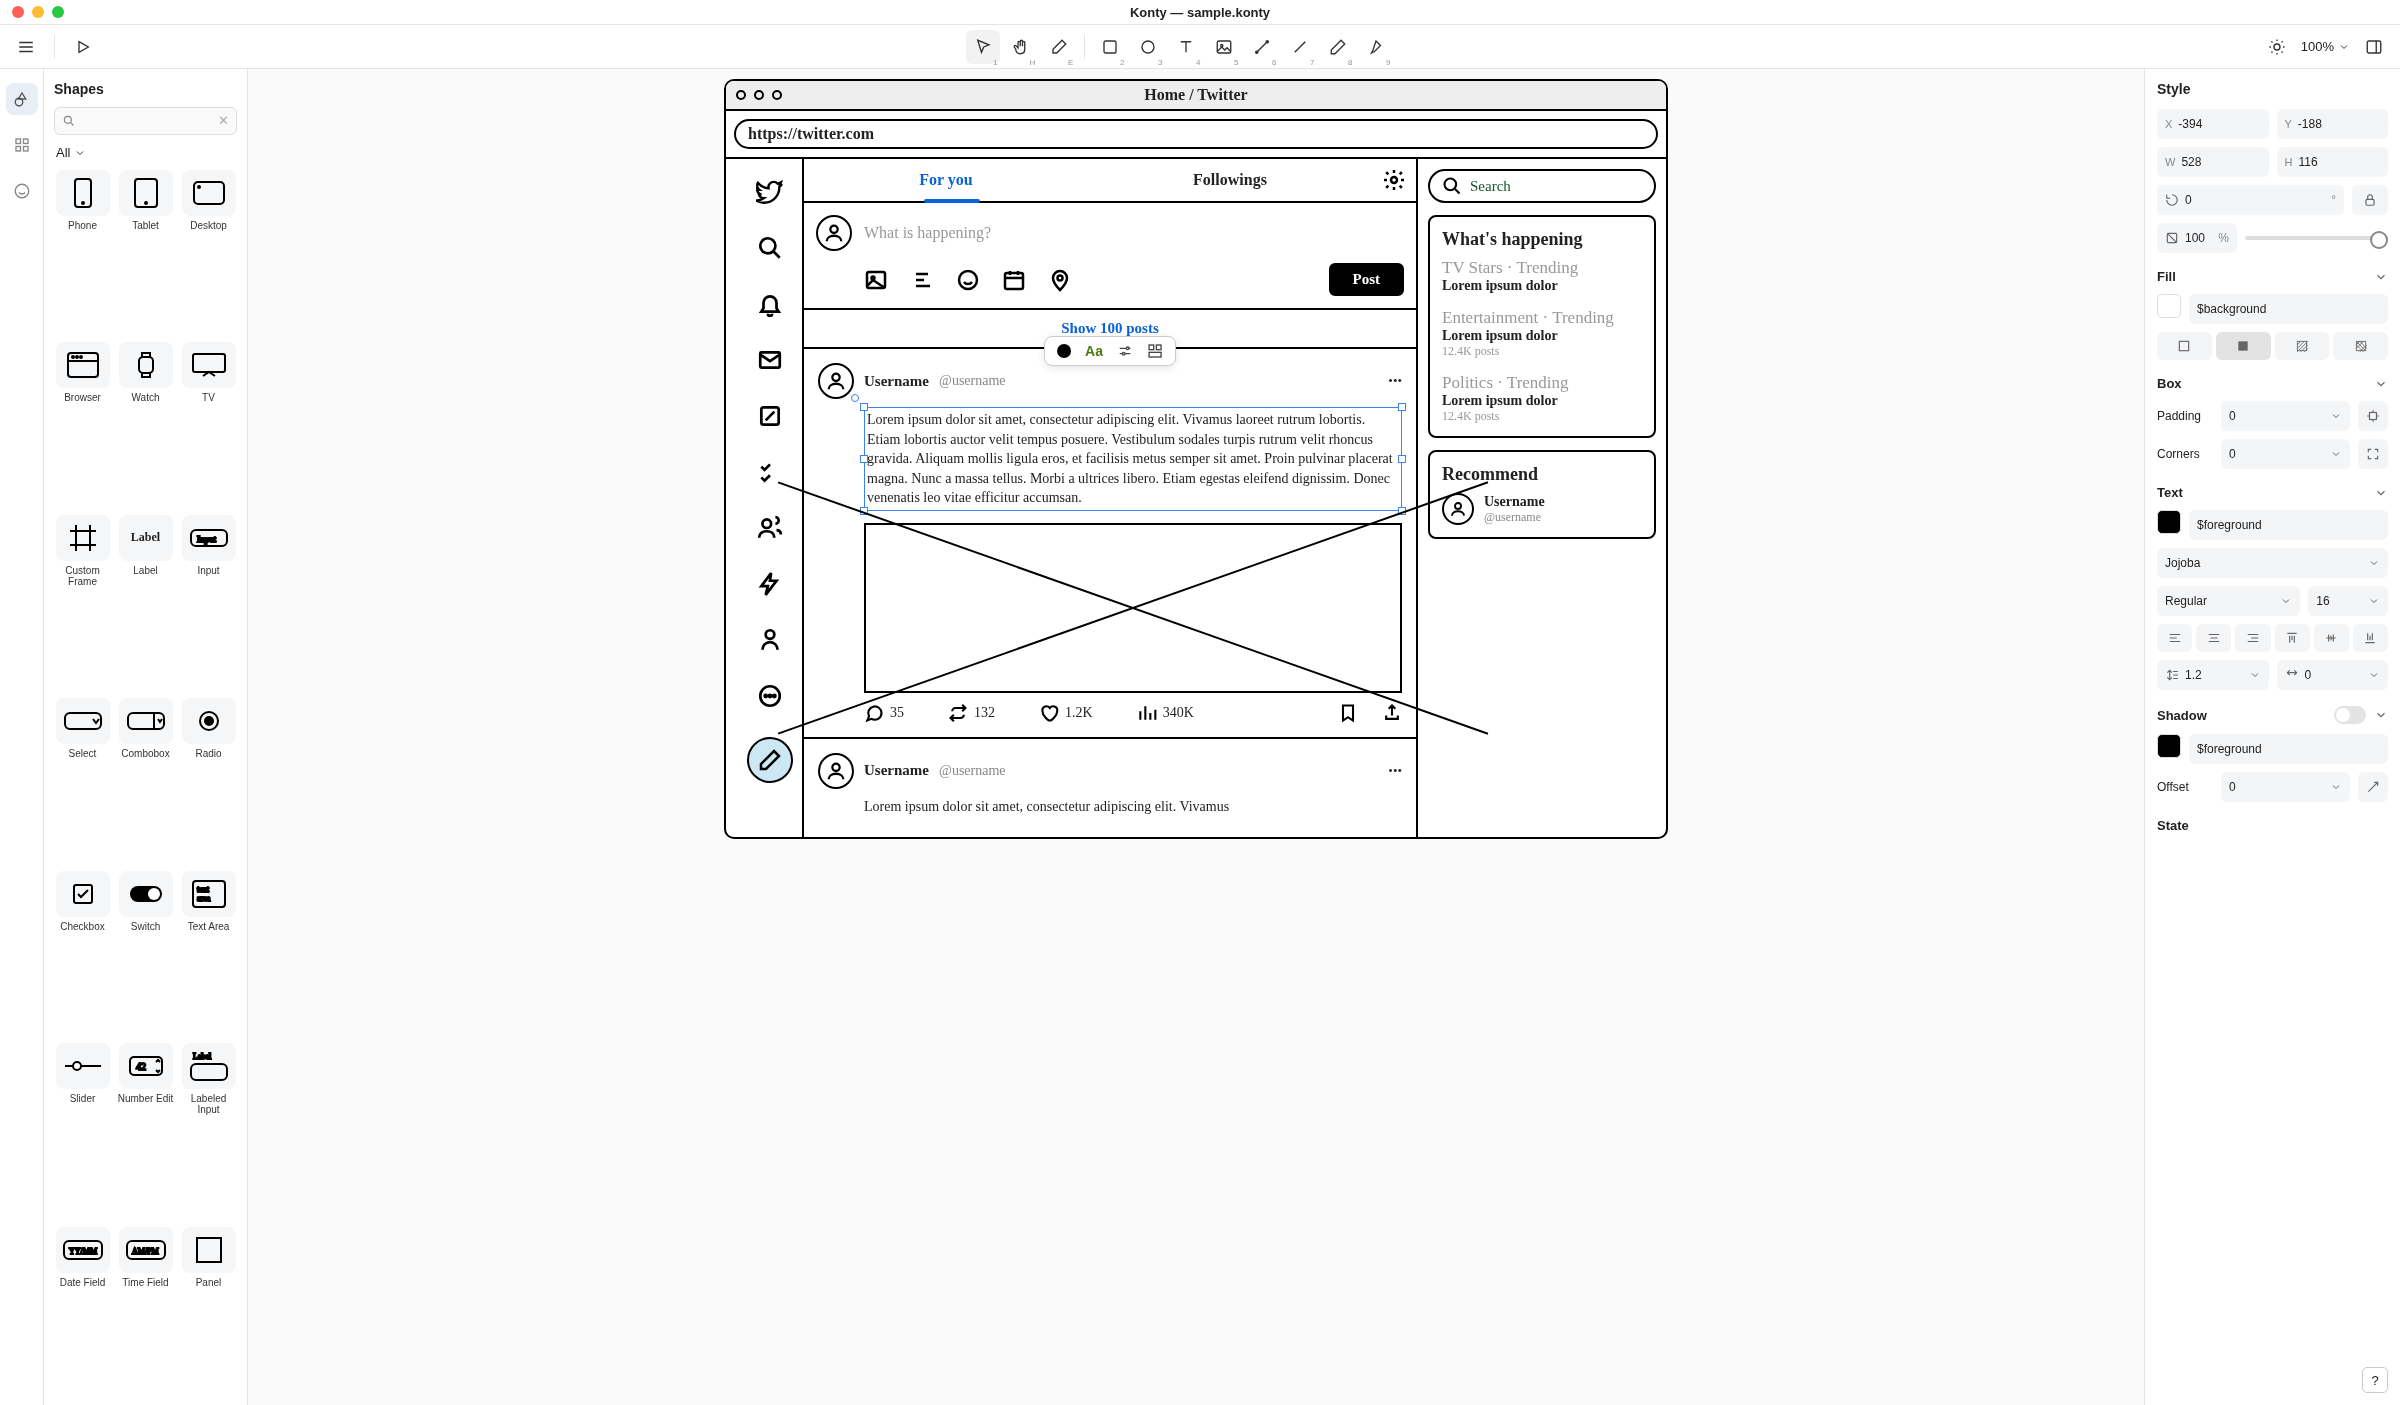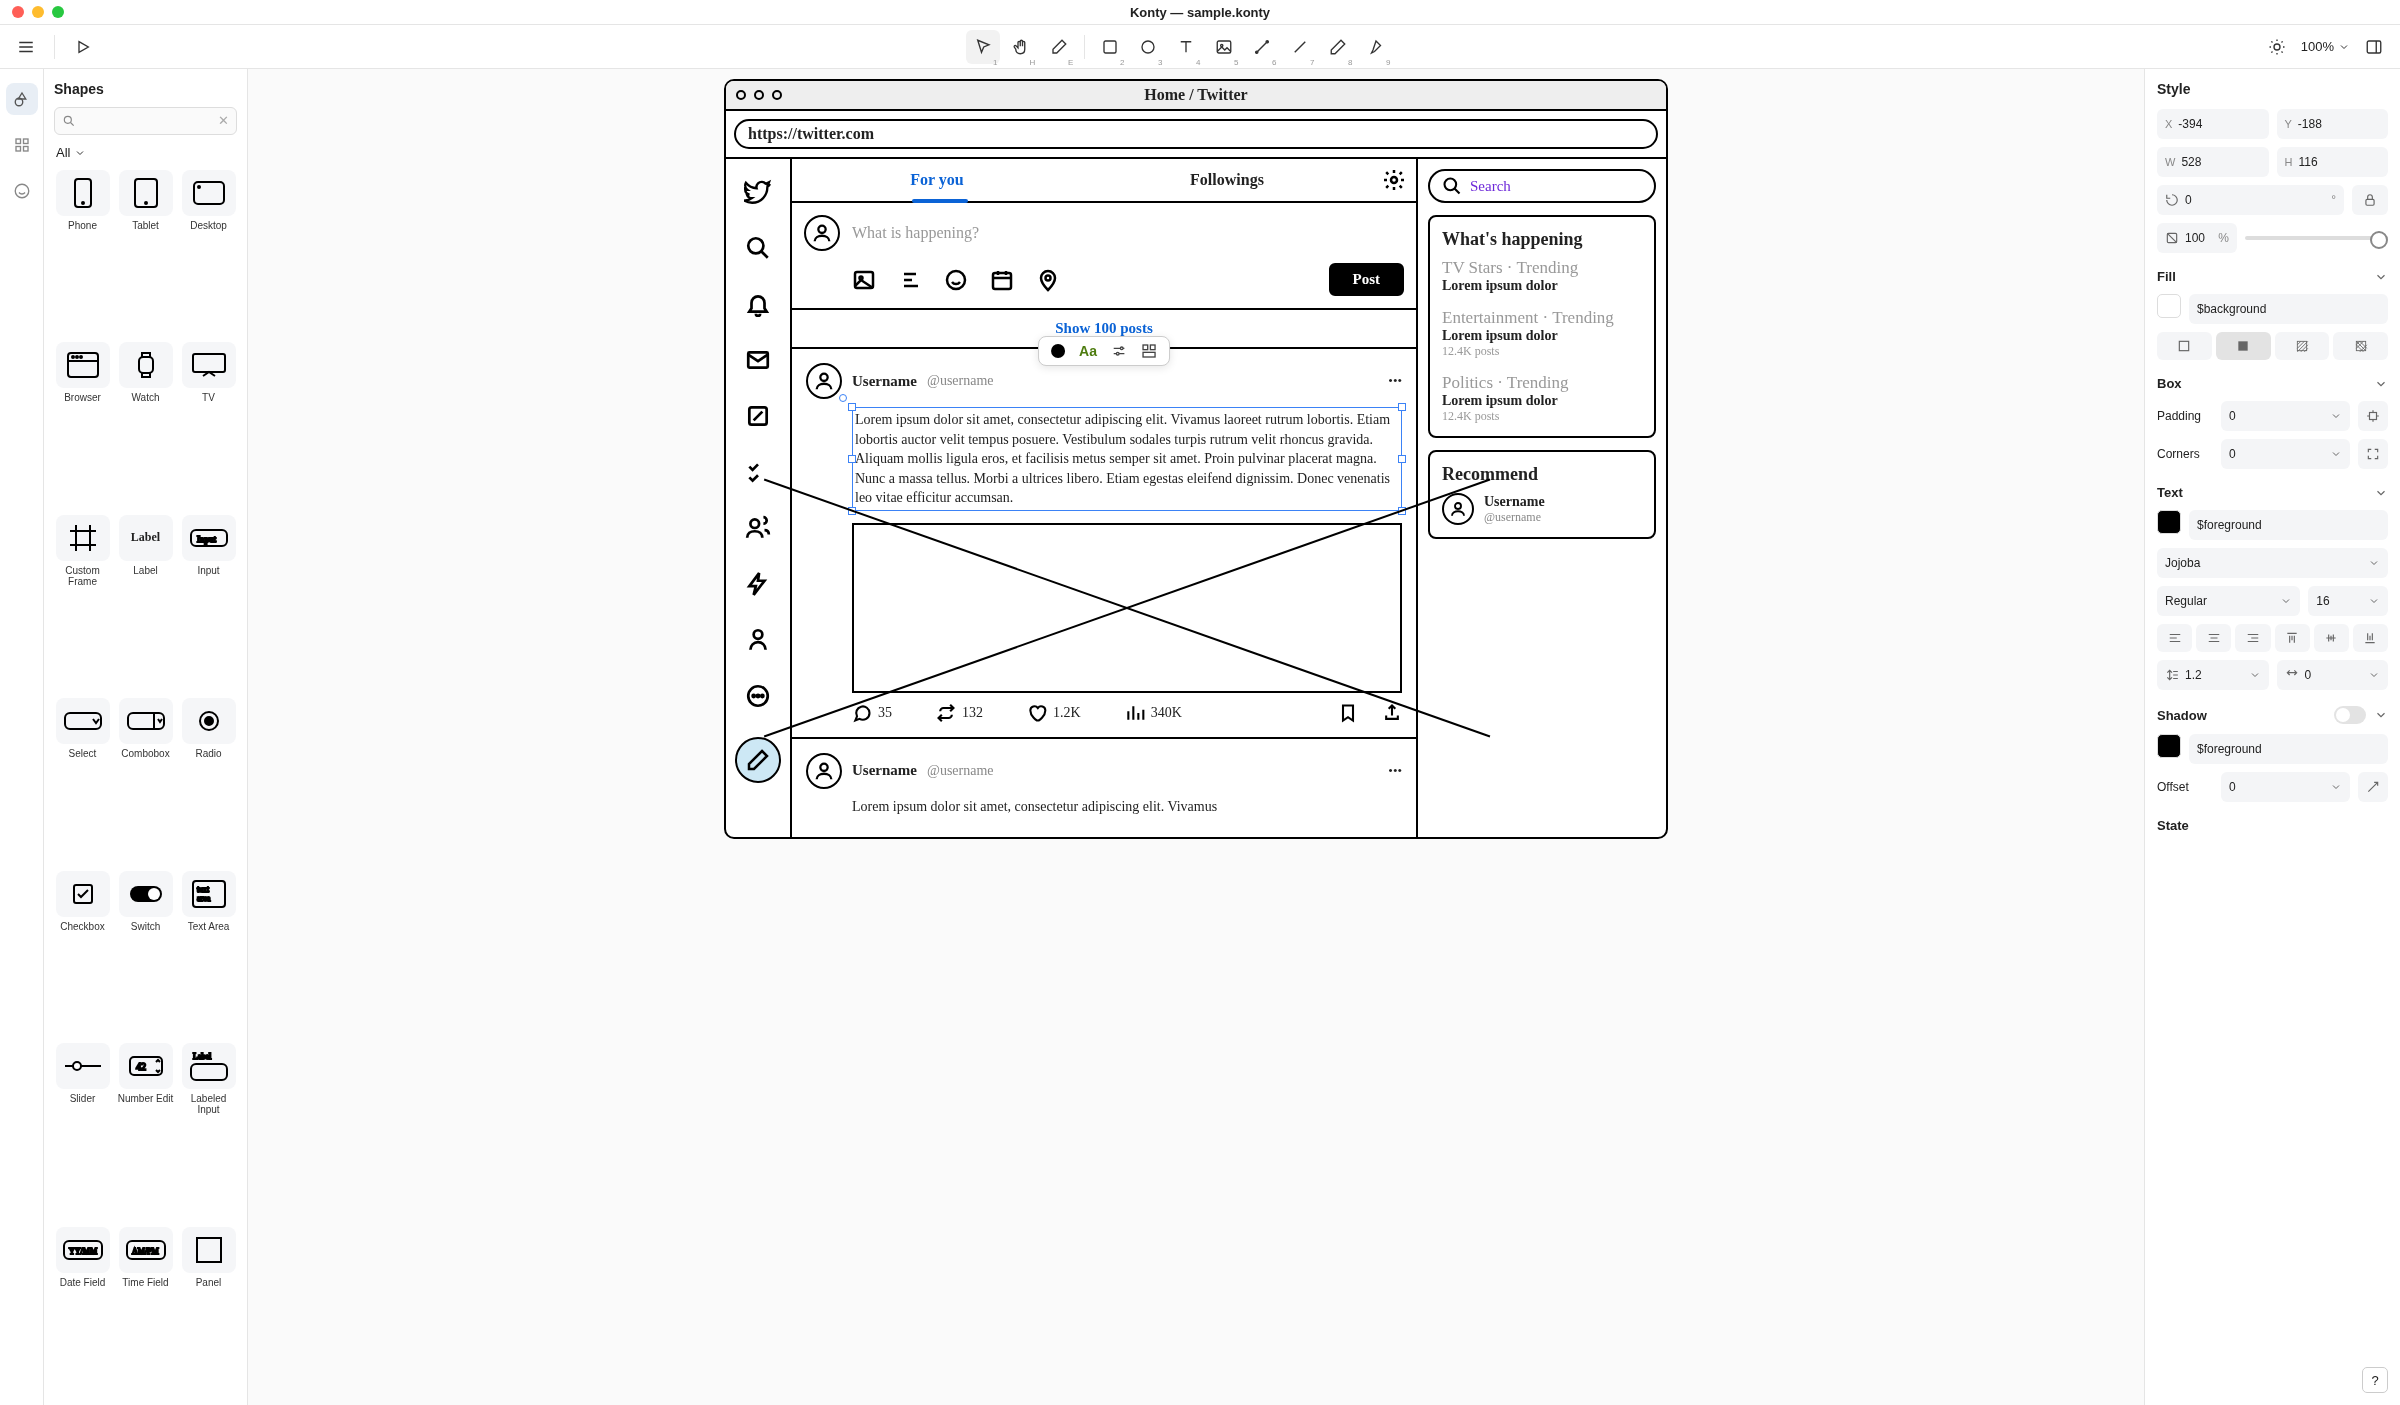--- a/index.html
+++ b/index.html
@@ -45,21 +45,21 @@
 .shape-label { font-size: 10px; text-align: center; color: #333; line-height: 1.1; }
 
 
 .canvas { flex: 1; background: #fafafa; overflow: hidden; position: relative; padding: 10px; }
 .mockup { border: 2.5px solid #000; border-radius: 10px; background: #fff; width: 944px; margin: 0 auto; font-family: 'Comic Sans MS', cursive; }
 .mock-titlebar { height: 30px; display: flex; align-items: center; padding: 0 10px; border-bottom: 2px solid #000; background: #eee; position: relative; border-radius: 8px 8px 0 0; }
 .mock-dots { display: flex; gap: 8px; }
 .mock-dots span { width: 10px; height: 10px; border: 2px solid #000; border-radius: 50%; display: block; }
 .mock-title { position: absolute; left: 50%; transform: translateX(-50%); font-weight: bold; font-size: 16px; }
 .mock-url { margin: 8px; border: 2.5px solid #000; border-radius: 18px; padding: 4px 12px; font-size: 16px; font-weight: bold; }
-.mock-body { display: flex; border-top: 2px solid #000; min-height: 680px; }
+.mock-body { display: flex; border-top: 2px solid #000; min-height: 680px; padding-left: 12px; }
 .mock-nav { width: 66px; border-right: 2px solid #000; display: flex; flex-direction: column; align-items: center; padding-top: 18px; gap: 26px; }
 .mock-nav-item { width: 30px; height: 30px; display: flex; align-items: center; justify-content: center; }
 .mock-compose { width: 46px; height: 46px; border: 2.5px solid #000; border-radius: 50%; background: #cde8f5; display: flex; align-items: center; justify-content: center; }
 .mock-feed { flex: 1; border-right: 2px solid #000; }
 .mock-tabs { display: flex; align-items: center; border-bottom: 2px solid #000; height: 44px; position: relative; }
 .mock-tab { flex: 1; text-align: center; font-weight: bold; font-size: 16px; cursor: pointer; }
 .mock-tab.active { color: #0b63d6; }
 .tab-underline { position: absolute; bottom: -2px; left: 120px; width: 56px; height: 4px; background: #0b63d6; border-radius: 2px; }
 .mock-gear { width: 44px; display: flex; align-items: center; justify-content: center; }
 .mock-compose-row { padding: 12px; display: flex; gap: 12px; border-bottom: 2px solid #000; flex-direction: column; }
@@ -725,21 +725,21 @@
             <div class="tweet-body"><span>Lorem ipsum dolor sit amet, consectetur adipiscing elit. Vivamus</span></div>
           </div>
         </div>
 
         <div class="mock-side">
           <div class="search-pill">
             <svg width="20" height="20" viewBox="0 0 24 24" fill="none" stroke="#000" stroke-width="2.5">
                 <circle cx="10" cy="10" r="7"></circle>
                 <path d="M21 21l-6-6"></path>
               </svg>
-            <span style="color:#6d28d9">Search</span>
+            <span style="color:#14532d">Search</span>
           </div>
           <div class="side-card">
             <h3>What's happening</h3>
             <div class="trend">
               <div class="trend-cat">TV Stars · Trending</div>
               <div class="trend-title">Lorem ipsum dolor</div>
             </div>
             <div class="trend">
               <div class="trend-cat">Entertainment · Trending</div>
               <div class="trend-title">Lorem ipsum dolor</div>

